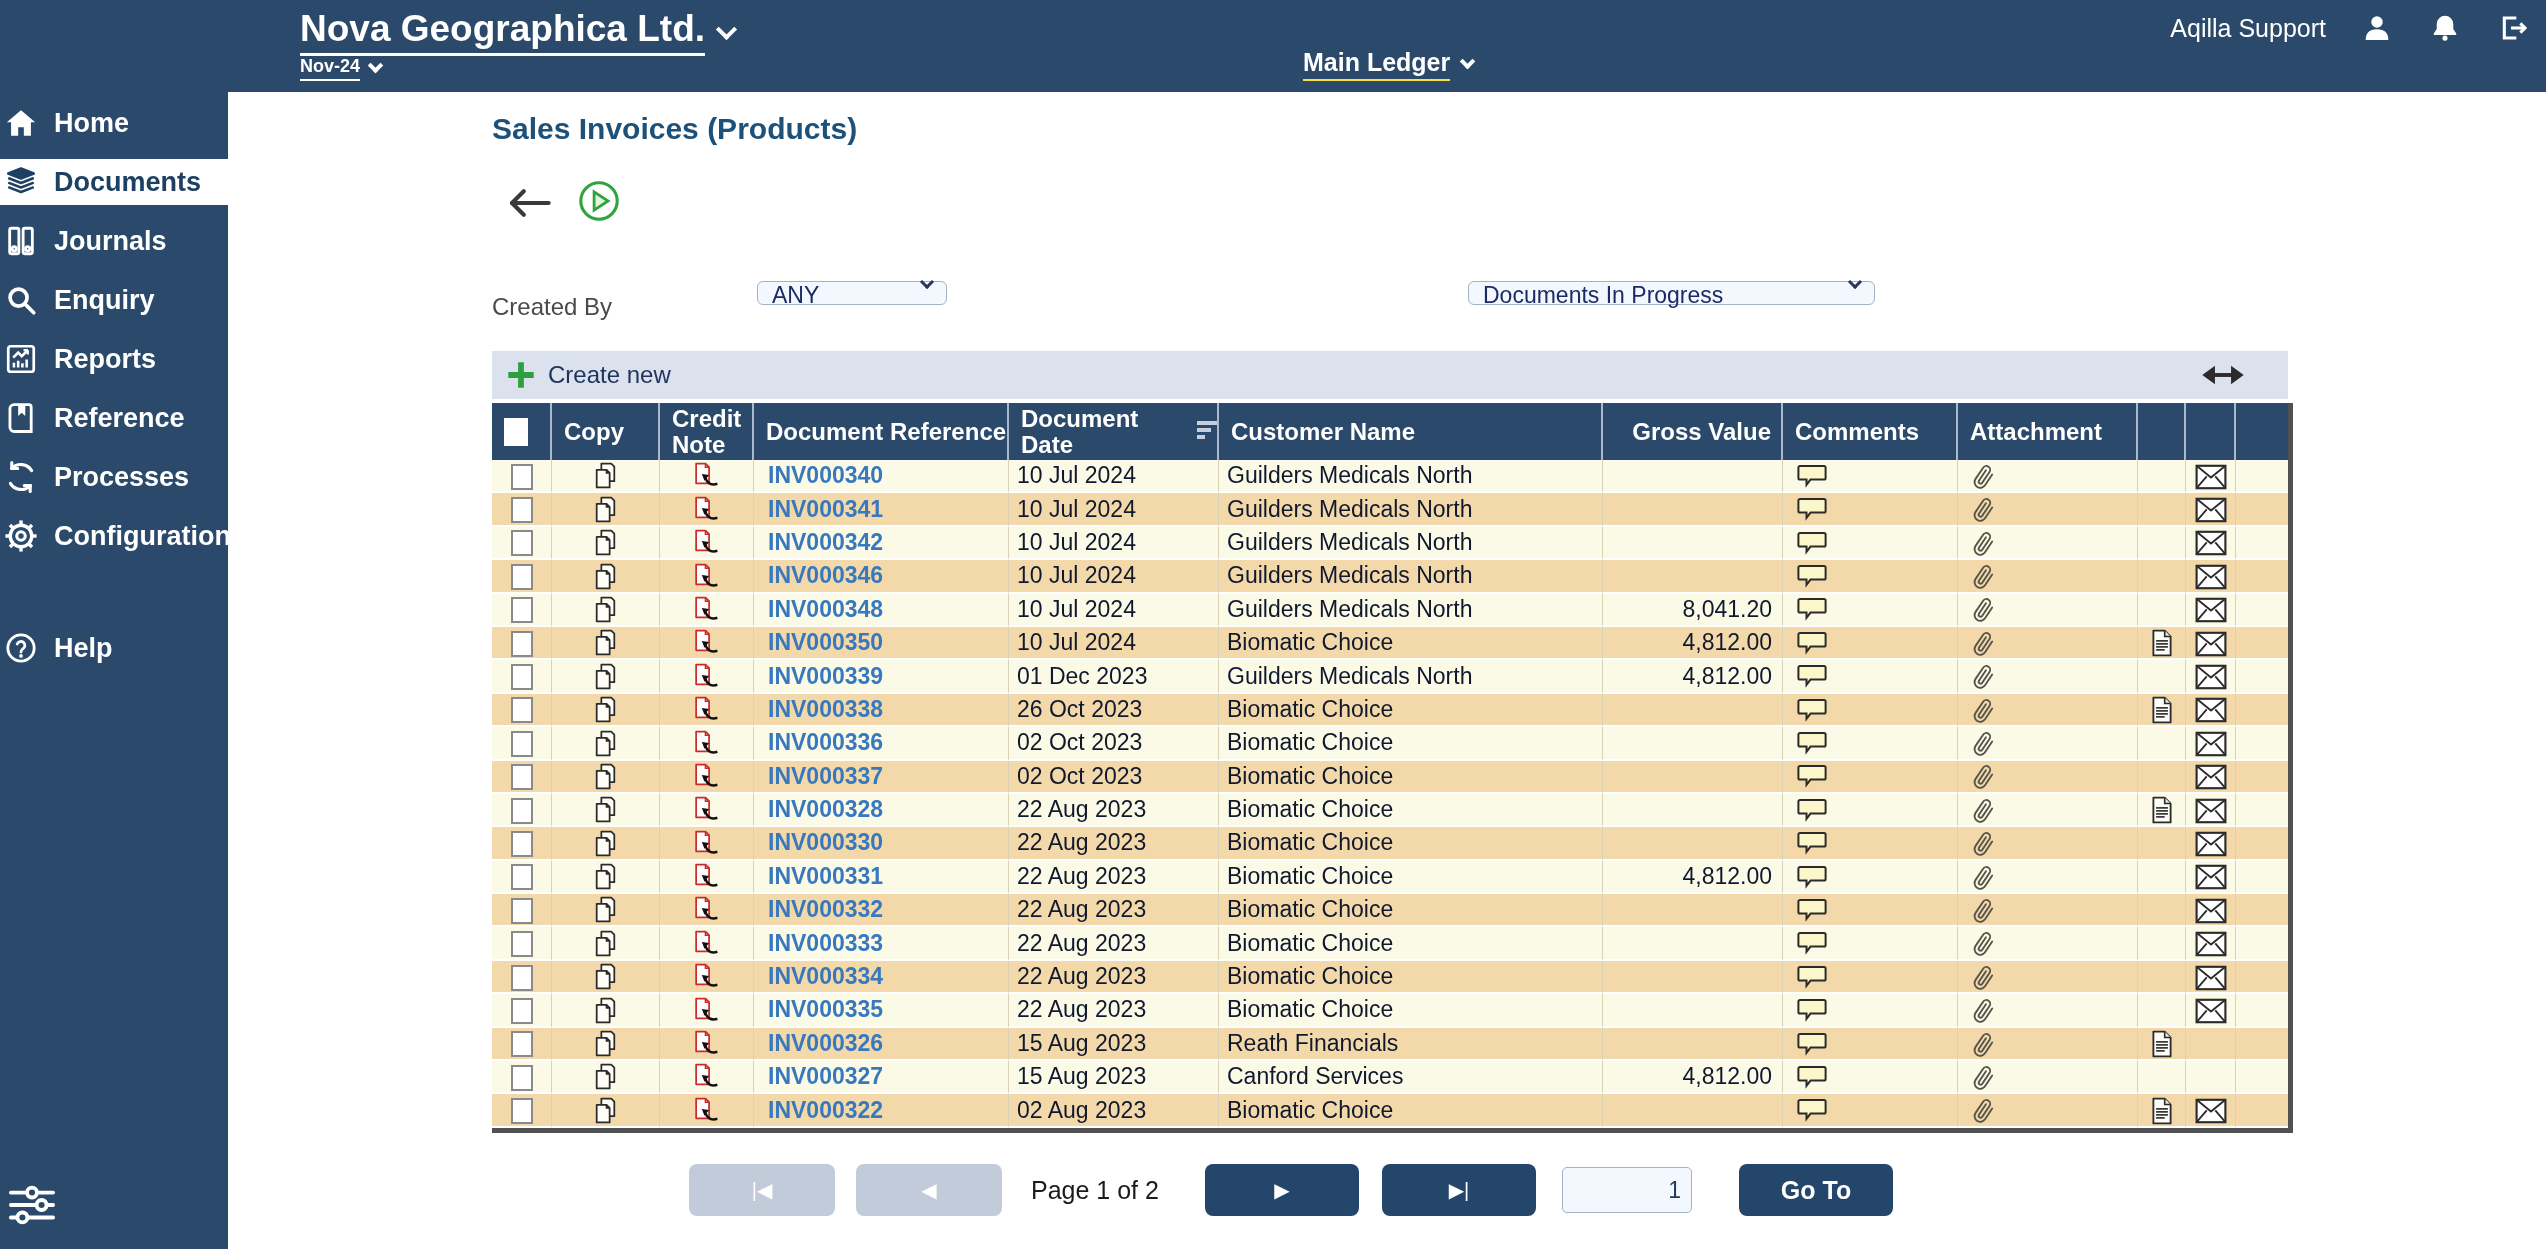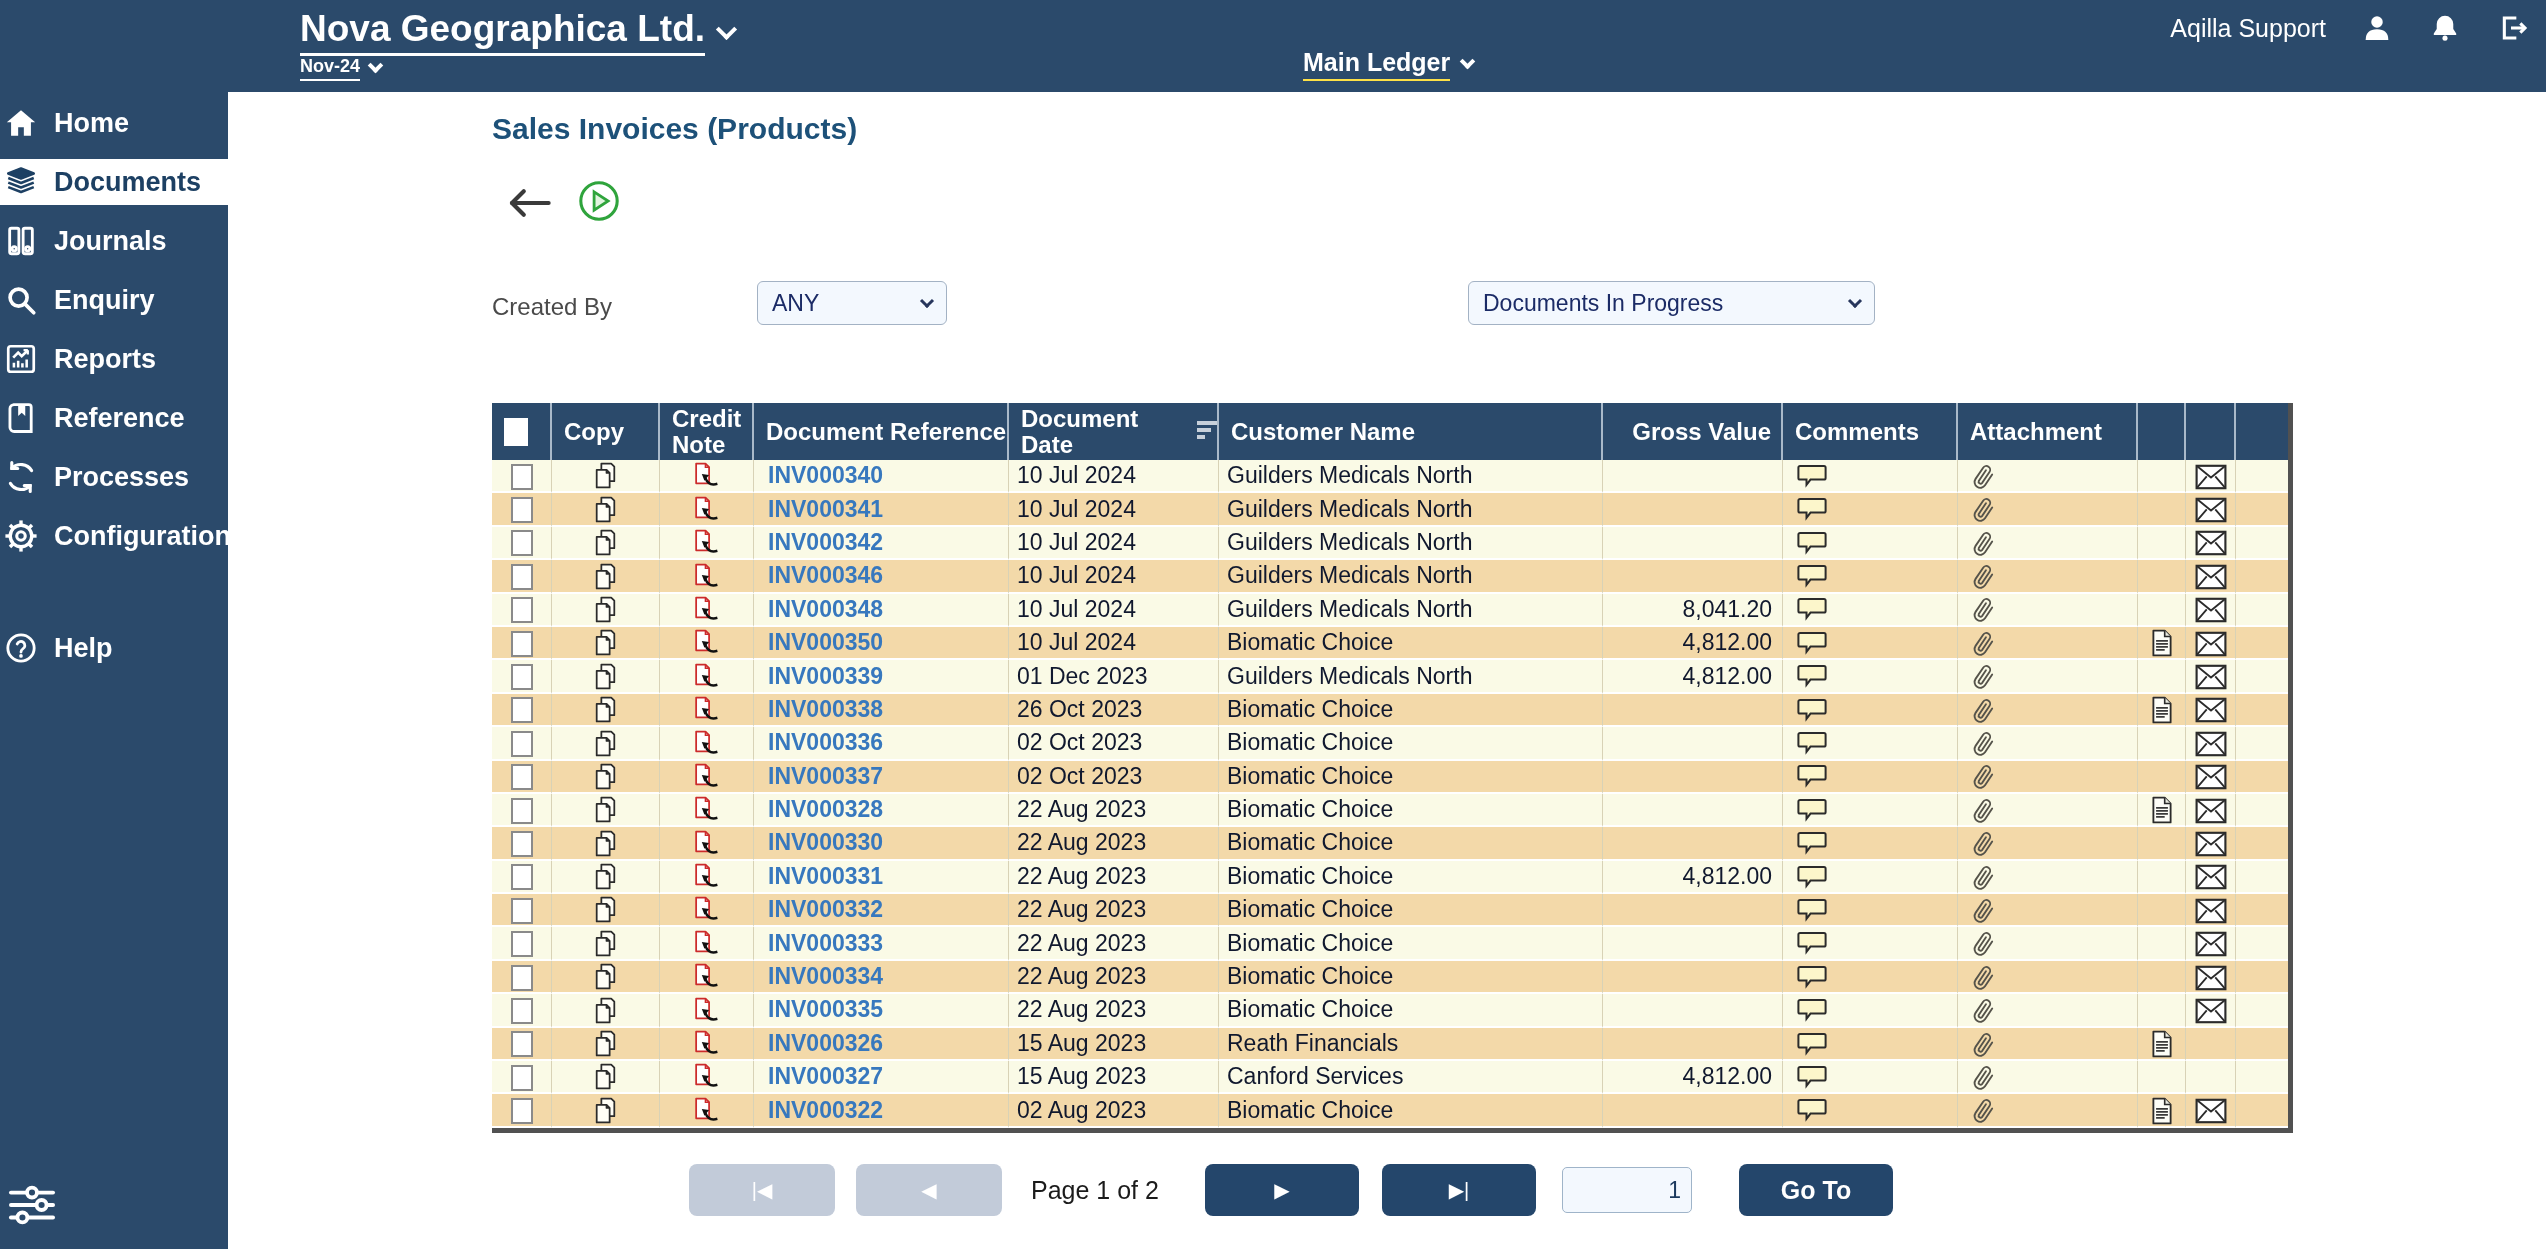--- a/index.html
+++ b/index.html
@@ -33,21 +33,21 @@
   .sliders { position:absolute; left:6px; top:1182px; width:52px; height:46px; cursor:pointer; color:#fff; }
   .sliders svg { width:52px; height:46px; }
 
   
   .page-title { position:absolute; left:492px; top:112px; font-size:30px; font-weight:bold; color:#1D5179; }
   .back-btn { position:absolute; left:505px; top:186px; width:48px; height:34px; cursor:pointer; color:#3a3a3a; }
   .run-btn { position:absolute; left:578px; top:180px; width:42px; height:42px; cursor:pointer; }
 
   
   .filter-label { position:absolute; left:492px; top:293px; font-size:24px; color:#4a4a4a; }
-  .selectbox { position:absolute; top:281px; height:44px; background:#F3F8FE; border:1px solid #A3B2C4; border-radius:6px; display:flex; align-items:center; justify-content:space-between; padding:0 14px; font-size:23px; color:#1B2B66; cursor:pointer; }
+  .selectbox { position:absolute; top:281px; height:24px; background:#F3F8FE; border:1px solid #A3B2C4; border-radius:6px; display:flex; justify-content:space-between; padding:0 14px; font-size:23px; color:#1B2B66; cursor:pointer; }
   .sel-created { left:757px; width:190px; }
   .sel-status { left:1468px; width:407px; }
   .selchev { border-right:3px solid #27365c; border-bottom:3px solid #27365c; width:10px; height:10px; transform:rotate(45deg); margin-top:-5px; }
 
   
   .toolbar { position:absolute; left:492px; top:351px; width:1796px; height:48px; background:#DBE2EE; display:flex; align-items:center; }
   .create-new { display:flex; align-items:center; gap:12px; margin-left:14px; cursor:pointer; font-size:24px; color:#20355C; }
   .resize-handle { position:absolute; right:42px; top:8px; width:46px; height:32px; cursor:pointer; }
 
   
@@ -244,20 +244,35 @@
   <div class="filter-label">Created By</div>
   <div class="selectbox sel-created">
     <span>ANY</span>
     <span class="selchev"></span>
   </div>
   <div class="selectbox sel-status">
     <span>Documents In Progress</span>
     <span class="selchev"></span>
   </div>
 
+  <div class="toolbar">
+    <div class="create-new">
+      <svg viewBox="0 0 26 26" width="30" height="30" stroke="#2E9E3E" stroke-width="5" stroke-linecap="butt">
+          <path d="M13 2 V24 M2 13 H24"></path>
+        </svg>
+      <span>Create new</span>
+    </div>
+    <span class="resize-handle">
+      <svg viewBox="0 0 40 24" width="46" height="32">
+          <path d="M12 12 H28" stroke="#2b2b2b" stroke-width="3.4"></path>
+          <polygon points="13,4 13,20 2,12" fill="#2b2b2b"></polygon>
+          <polygon points="27,4 27,20 38,12" fill="#2b2b2b"></polygon>
+        </svg>
+    </span>
+  </div>
 
   <div class="tablewrap">
     <table class="tbl">
       <colgroup>
         <col style="width:60px">
           <col style="width:108px">
           <col style="width:94px">
           <col style="width:255px">
         <col style="width:210px">
           <col style="width:384px">

